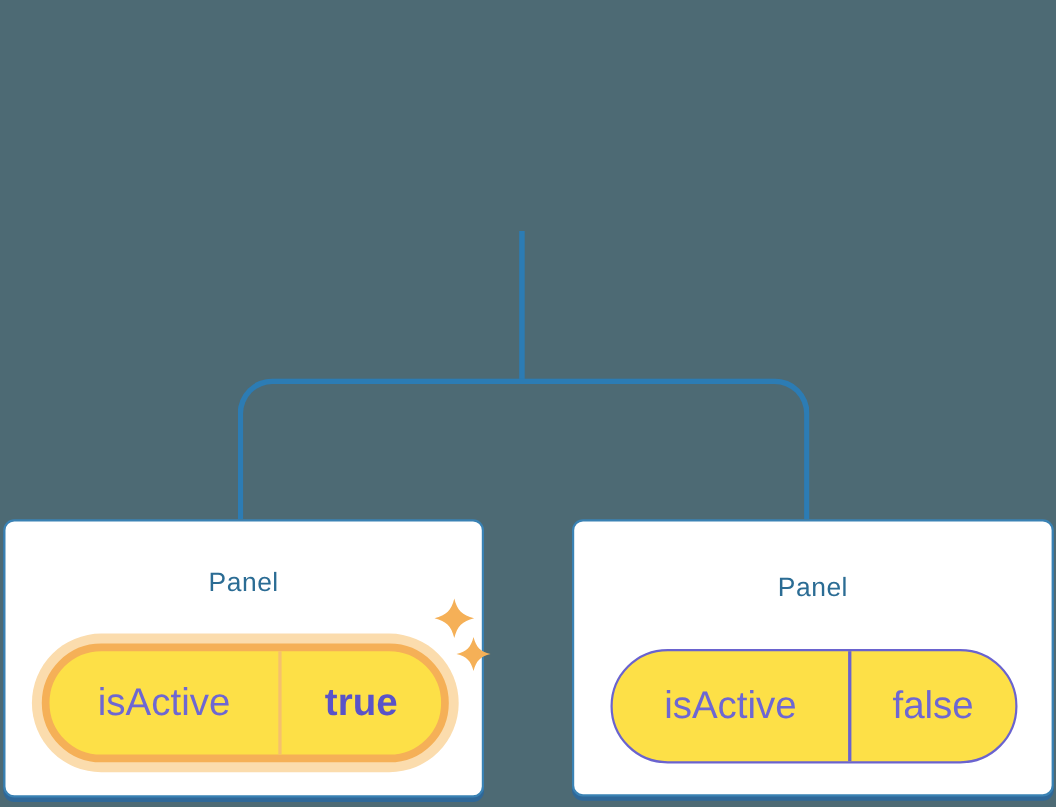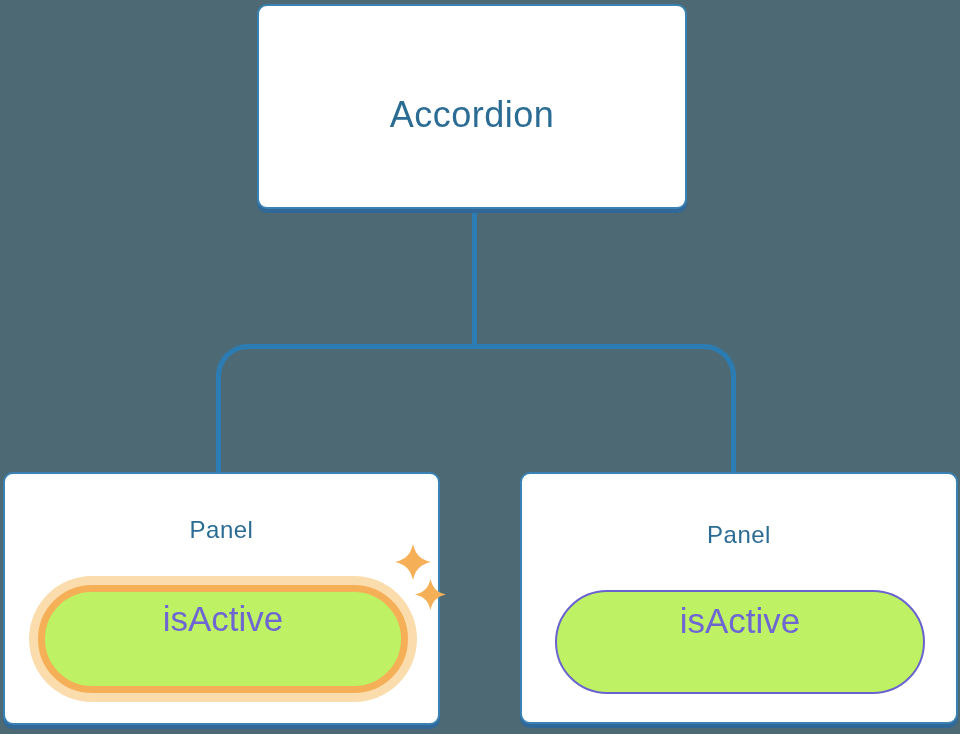--- a/index.html
+++ b/index.html
@@ -33,21 +33,21 @@
     background:var(--connector-blue,#2c7cb4);
   }
   .branch{
     position:absolute;left:216px;top:344px;width:520px;height:128px;
     border:5px solid var(--connector-blue,#2c7cb4);border-bottom:none;
     border-radius:32px 32px 0 0;box-sizing:border-box;
   }
   
   .pill{
     position:absolute;display:flex;align-items:stretch;
-    border-radius:999px;box-sizing:border-box;background:#bef264;flex-direction:column;
+    border-radius:999px;box-sizing:border-box;background:#fde047;
   }
   .pill-active{
     left:33px;top:111px;width:370px;height:108px;
     border:7px solid var(--highlight-orange,#f5b057);
     box-shadow:0 0 0 9px var(--highlight-halo,#fbdcad);
   }
   .pill-inactive{
     left:33px;top:116px;width:370px;height:104px;
     border:2.5px solid var(--state-border-purple,#6a63cf);
   }
@@ -66,42 +66,41 @@
   .sparkles svg{display:block;}
 </style>
 </head>
 <body>
 
 <div class="stage">
 
   <div class="stem"></div>
   <div class="branch"></div>
 
-  <div class="node accordion">
-    <div class="node-label">Accordion</div>
-  </div>
 
   <div class="node panel-left">
     <div class="node-label panel-title">Panel</div>
     <div class="pill pill-active">
       <div class="pill-cell pill-key">isActive</div>
       <div class="pill-divider"></div>
+      <div class="pill-cell pill-val bold">true</div>
     </div>
     <div class="sparkles">
       <svg width="58" height="72" viewBox="0 0 58 72" xmlns="http://www.w3.org/2000/svg">
         <defs>
           <path id="spark" d="M12 0 C13.8 7.2, 16.8 10.2, 24 12 C16.8 13.8, 13.8 16.8, 12 24 C10.2 16.8, 7.2 13.8, 0 12 C7.2 10.2, 10.2 7.2, 12 0 Z"></path>
         </defs>
         <use href="#spark" fill="#f5b057" transform="translate(2,2) scale(1.5)"></use>
         <use href="#spark" fill="#f5b057" transform="translate(22,37) scale(1.29)"></use>
       </svg>
     </div>
   </div>
 
   <div class="node panel-right">
     <div class="node-label panel-title">Panel</div>
     <div class="pill pill-inactive">
       <div class="pill-cell pill-key">isActive</div>
       <div class="pill-divider"></div>
+      <div class="pill-cell pill-val">false</div>
     </div>
   </div>
 
 </div>
 
 </body></html>

